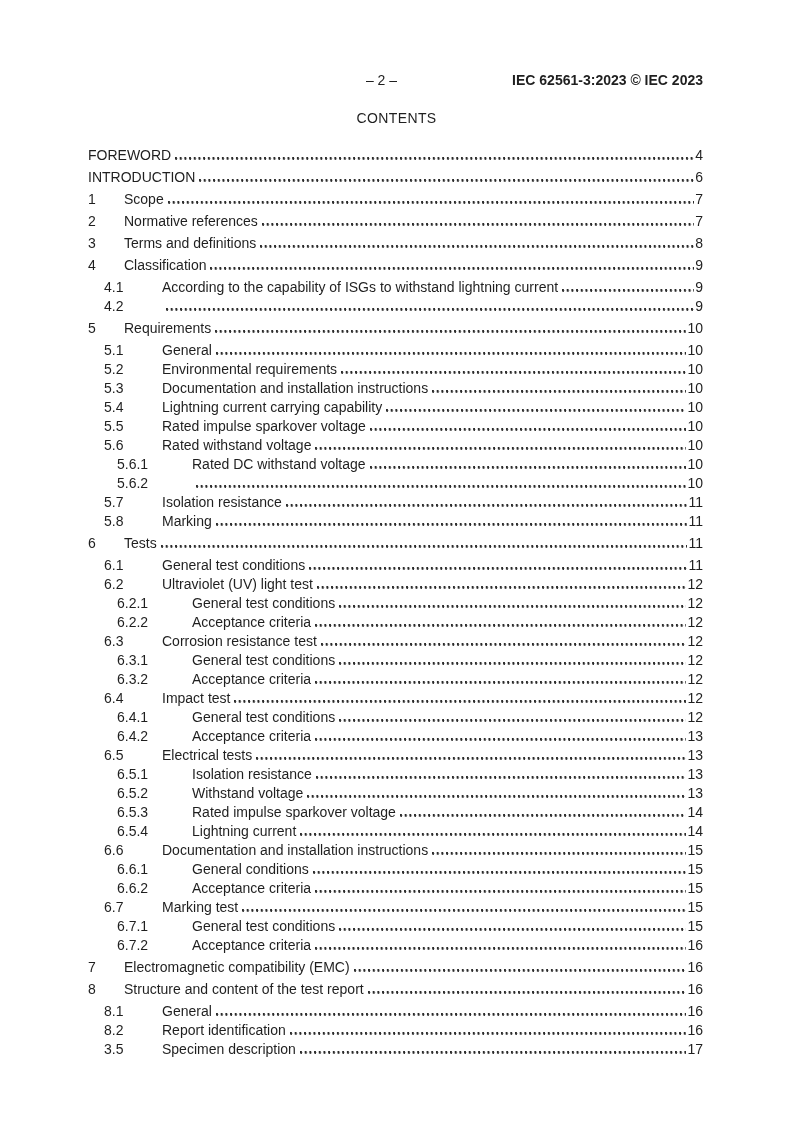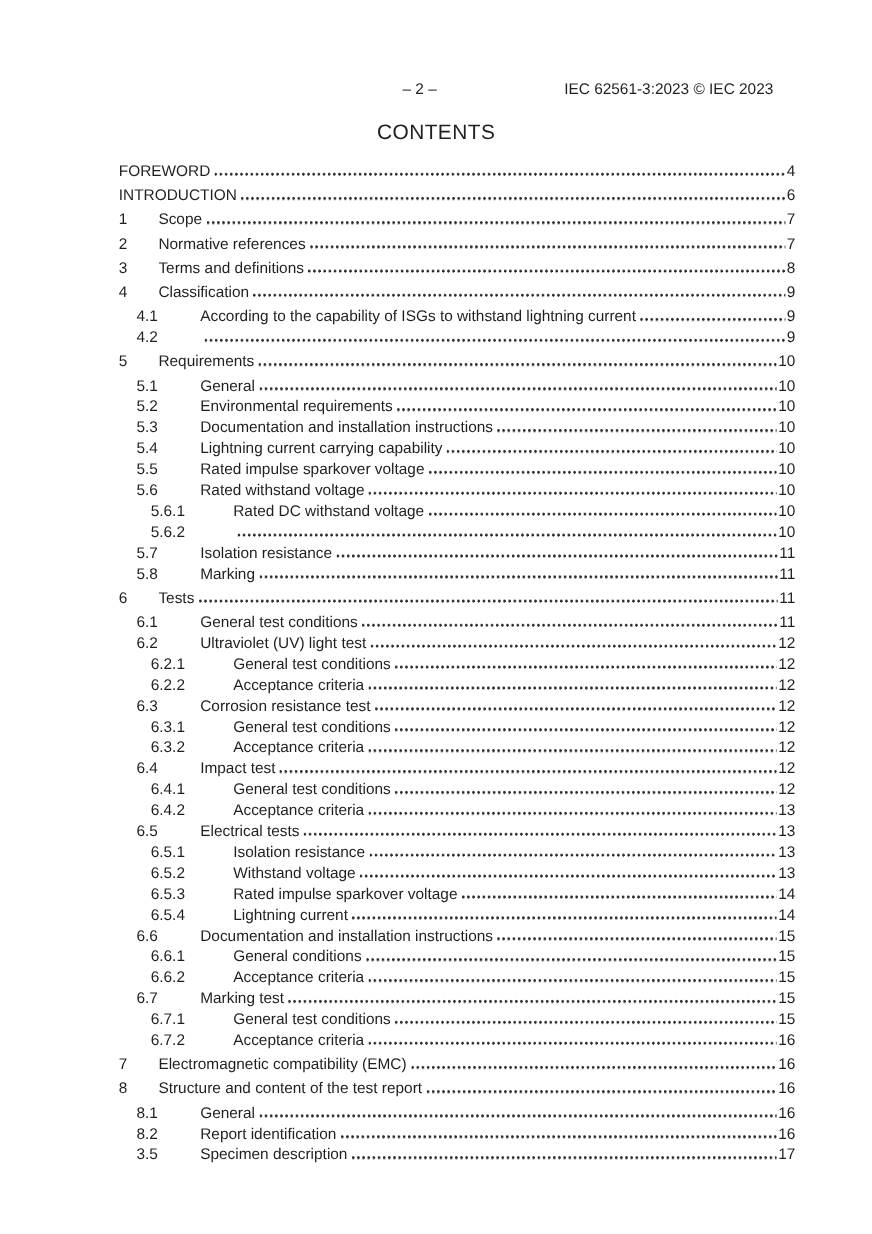--- a/index.html
+++ b/index.html
@@ -27,37 +27,37 @@
   .page-marker {
     position: absolute;
     left: 0;
     right: 30px;
     text-align: center;
   }
   .doc-ref {
     position: absolute;
     right: 90px;
     text-align: right;
+    font-weight: bold;
   }
   .contents-title {
     position: absolute;
     top: 110px;
     left: 0;
     right: 0;
     text-align: center;
-    font-size: 19px;
+    font-size: 14px;
     letter-spacing: 0.4px;
   }
   .toc {
     position: absolute;
     top: 143px;
     left: 88px;
     width: 615px;
     font-size: 14px;
-    margin-left: 20px;
   }
   .row {
     display: flex;
     align-items: baseline;
     height: 19px;
     line-height: 19px;
     white-space: nowrap;
   }
   .row.lvl0 { margin: 3px 0; }
   .row.lvl1 { padding-left: 16px; }

